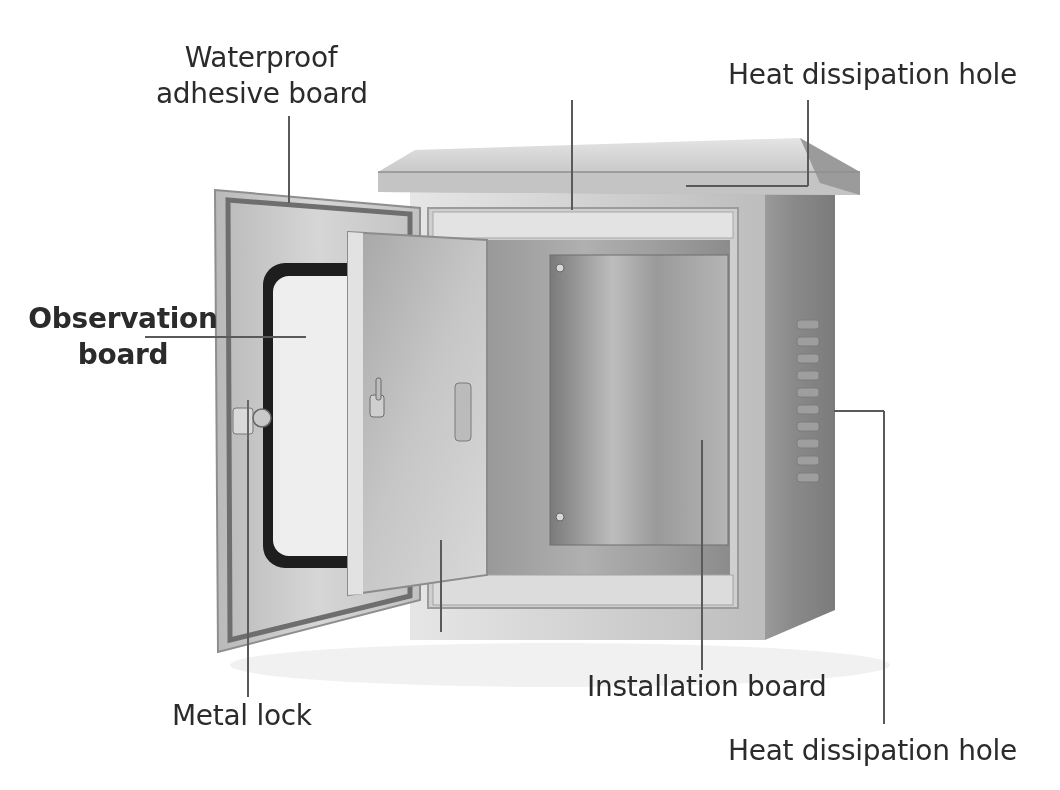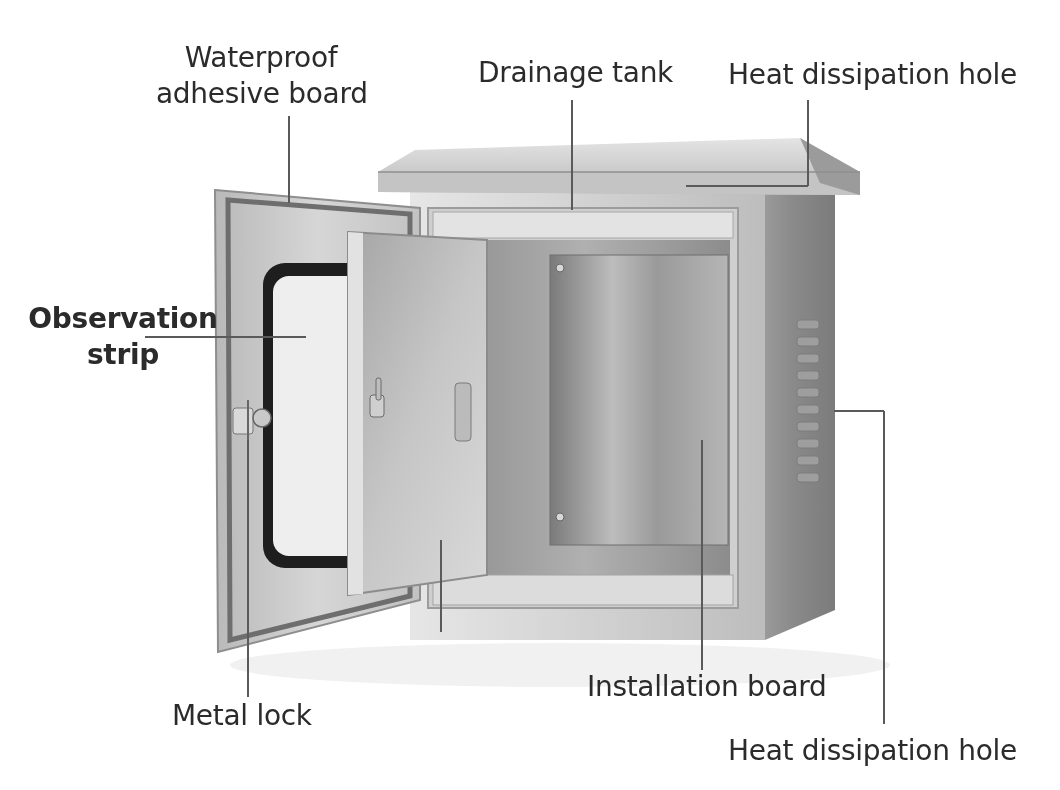--- a/index.html
+++ b/index.html
@@ -126,31 +126,28 @@
       <line x1="834" y1="411" x2="884" y2="411"></line>
       <line x1="884" y1="411" x2="884" y2="724"></line>
     </g>
   </svg>
 
   <div class="label center" style="left:156px; top:40px; width:210px;">
     <div>Waterproof</div>
     <div>adhesive board</div>
   </div>
 
-  <div class="label" style="left:478px; top:55px;">
-    <span>Drainage tank</span>
-  </div>
 
   <div class="label" style="left:728px; top:57px;">
     <span>Heat dissipation hole</span>
   </div>
 
   <div class="label center" style="left:28px; top:301px; width:190px;font-weight:bold;">
     <div>Observation</div>
-    <div>strip</div>
+    <div>board</div>
   </div>
 
 
   <div class="label" style="left:172px; top:698px;">
     <span>Metal lock</span>
   </div>
 
   <div class="label" style="left:587px; top:669px;">
     <span>Installation board</span>
   </div>

